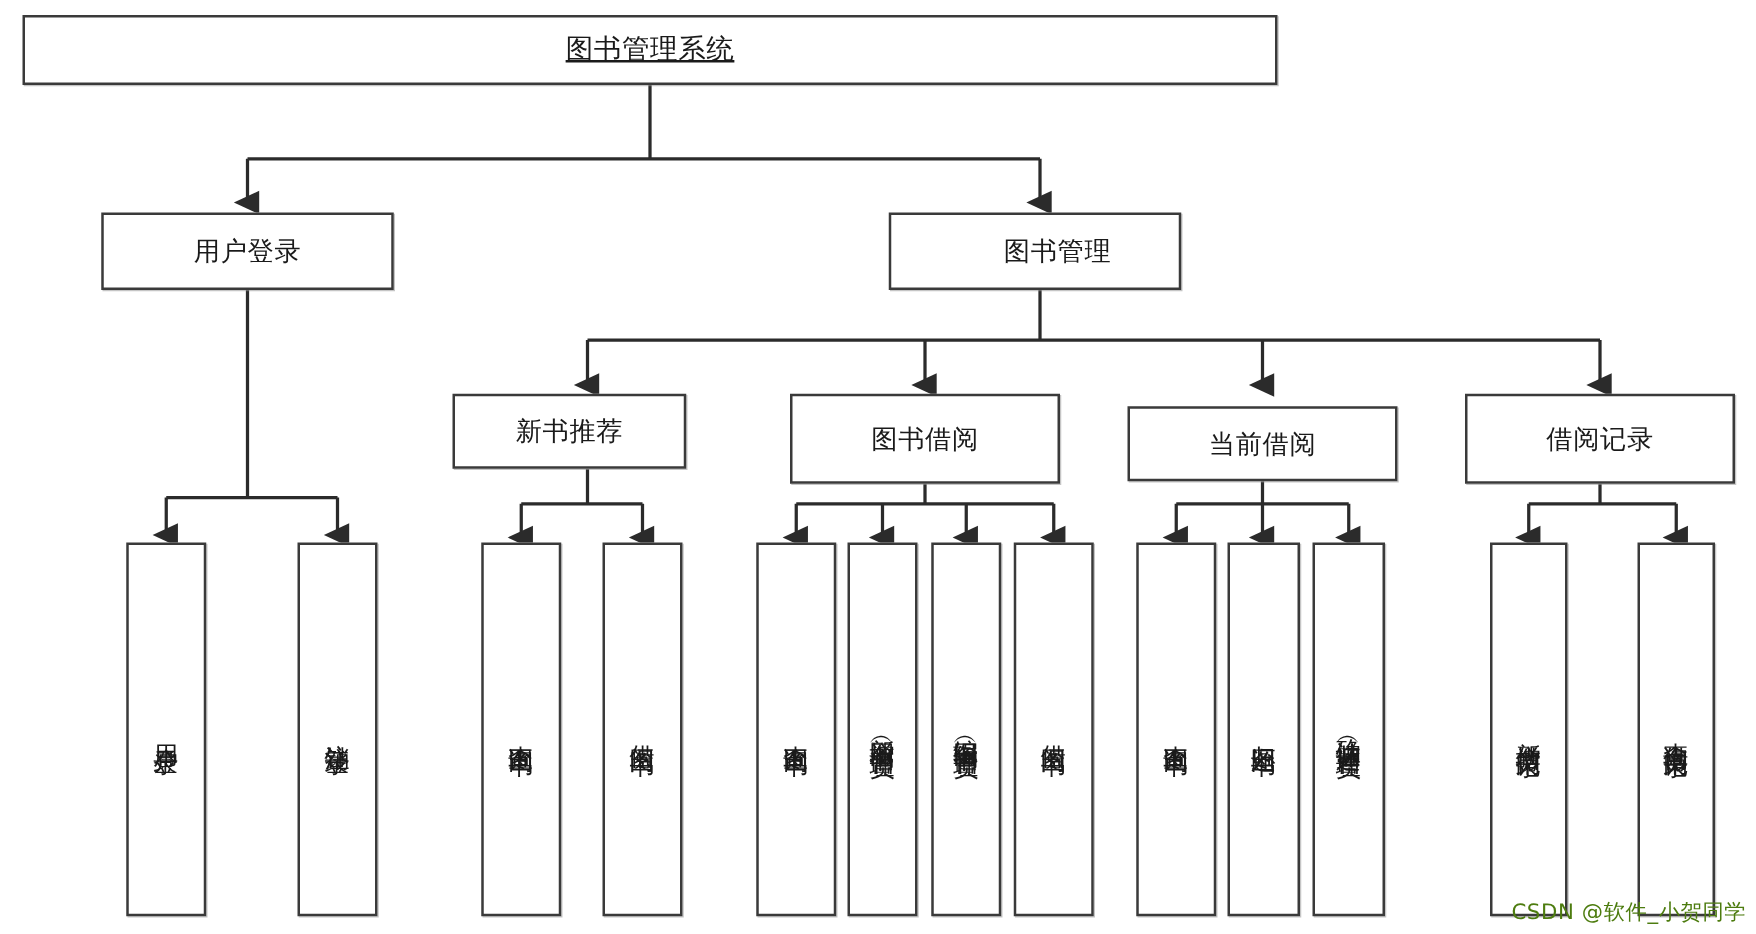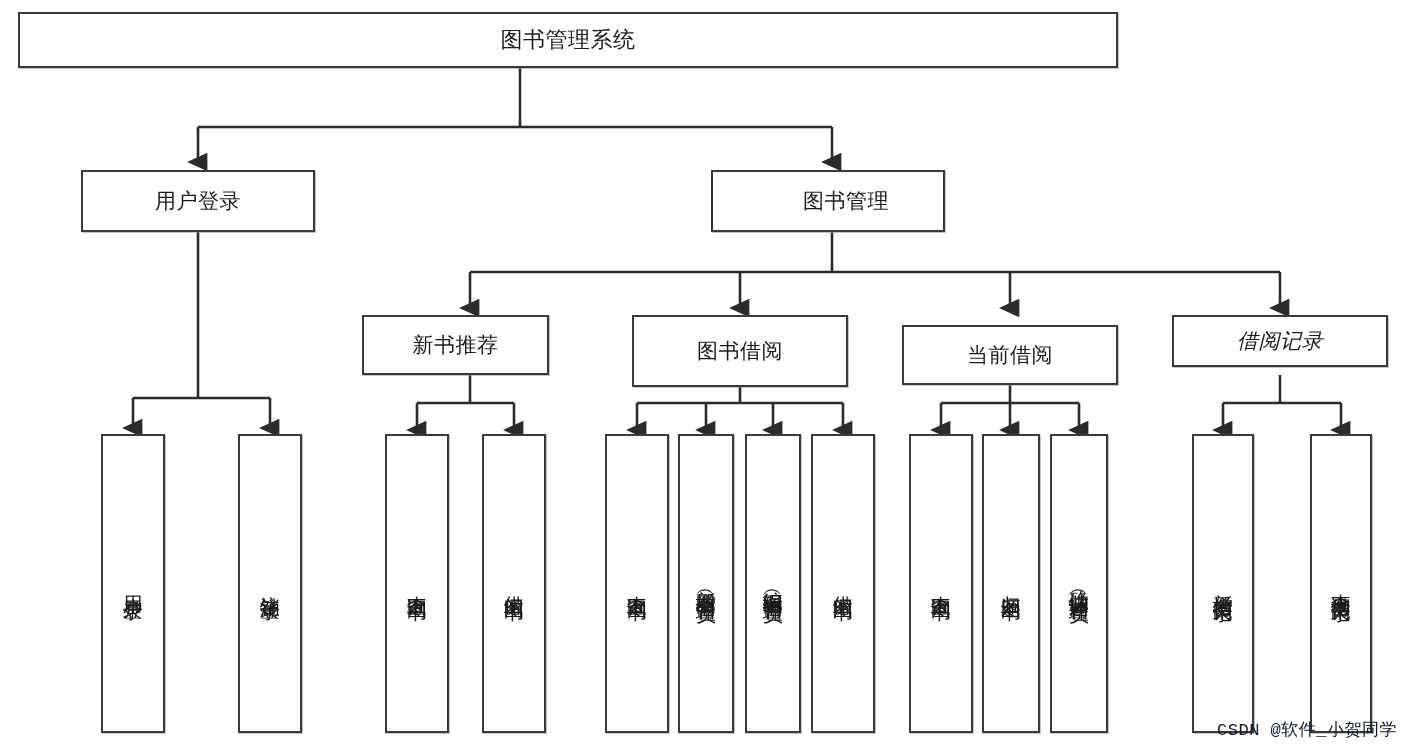--- a/index.html
+++ b/index.html
@@ -63,24 +63,23 @@
     font-size: 20px;
     line-height: 1.22;
     letter-spacing: 2px;
     max-height: 100%;
   }
   .watermark {
     position: absolute;
     right: 8px;
     bottom: 6px;
     font-size: 17px;
-    color: #0f172a;
+    color: #4d7c0f;
     white-space: nowrap;
     letter-spacing: 0.5px;
-    font-family: Liberation Mono, monospace;
   }
 </style>
 </head>
 <body>
 
 <div id="diagram-root">
 
   <svg id="edge-layer" viewBox="0 0 1405 747" xmlns="http://www.w3.org/2000/svg">
     <defs>
       <marker id="arrowhead" markerWidth="9" markerHeight="9" refX="4.2" refY="4.2" orient="auto" markerUnits="strokeWidth">
@@ -124,41 +123,41 @@
       <path d="M1010,403 L1010,430" marker-end="url(#arrowhead)"></path>
       <path d="M1079,403 L1079,430" marker-end="url(#arrowhead)"></path>
 
       <path d="M1280,375 L1280,403"></path>
       <path d="M1223,403 L1341,403"></path>
       <path d="M1223,403 L1223,430" marker-end="url(#arrowhead)"></path>
       <path d="M1341,403 L1341,430" marker-end="url(#arrowhead)"></path>
     </g>
   </svg>
 
-  <div class="node root horiz" style="left:18px; top:12px; width:1100px; height:56px;">
+  <div class="node root horiz" style="left:18px; top:12px; width:1004px; height:56px;text-decoration:underline;">
     <span class="label">图书管理系统</span>
   </div>
 
   <div class="node horiz" style="left:81px; top:170px; width:234px; height:62px;">
     <span class="label">用户登录</span>
   </div>
   <div class="node horiz" style="left:711px; top:170px; width:234px; height:62px;padding-left:36px;">
     <span class="label">图书管理</span>
   </div>
 
   <div class="node horiz" style="left:362px; top:315px; width:187px; height:60px;">
     <span class="label">新书推荐</span>
   </div>
   <div class="node horiz" style="left:632px; top:315px; width:216px; height:72px;">
     <span class="label">图书借阅</span>
   </div>
   <div class="node horiz" style="left:902px; top:325px; width:216px; height:60px;">
     <span class="label">当前借阅</span>
   </div>
-  <div class="node horiz" style="left:1172px; top:315px; width:216px; height:52px;font-style:italic;">
+  <div class="node horiz" style="left:1172px; top:315px; width:216px; height:72px;">
     <span class="label">借阅记录</span>
   </div>
 
   <div class="node vert" style="left:101px; top:434px; width:64px; height:299px;">
     <span class="label">用户登录</span>
   </div>
   <div class="node vert" style="left:238px; top:434px; width:64px; height:299px;">
     <span class="label">注销登录</span>
   </div>
 

